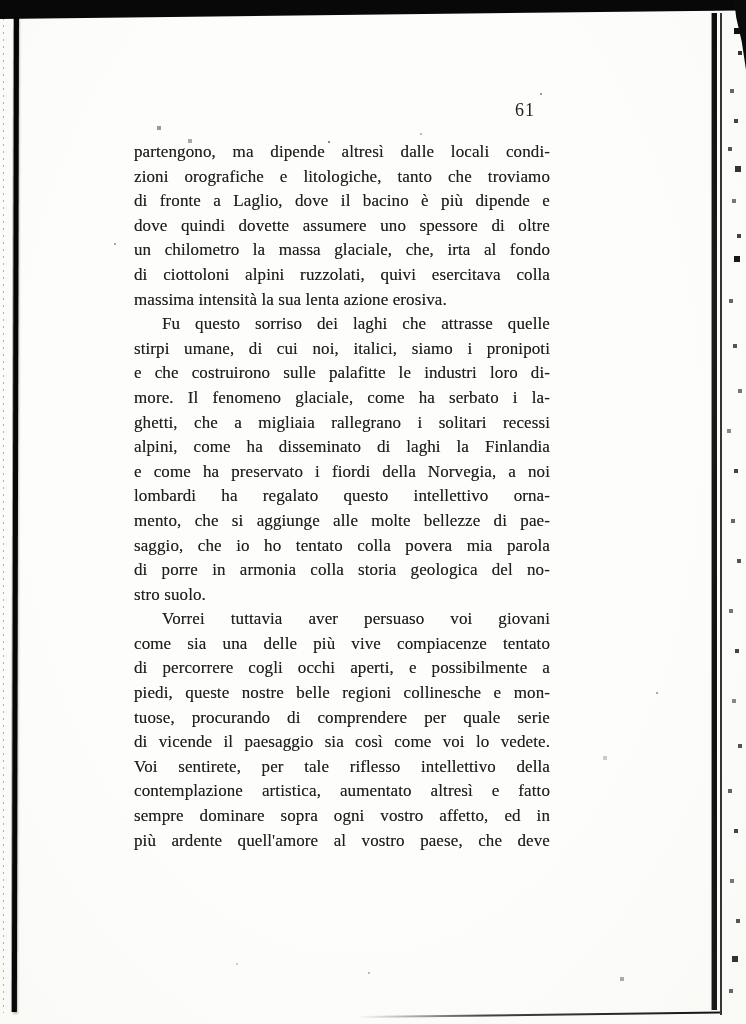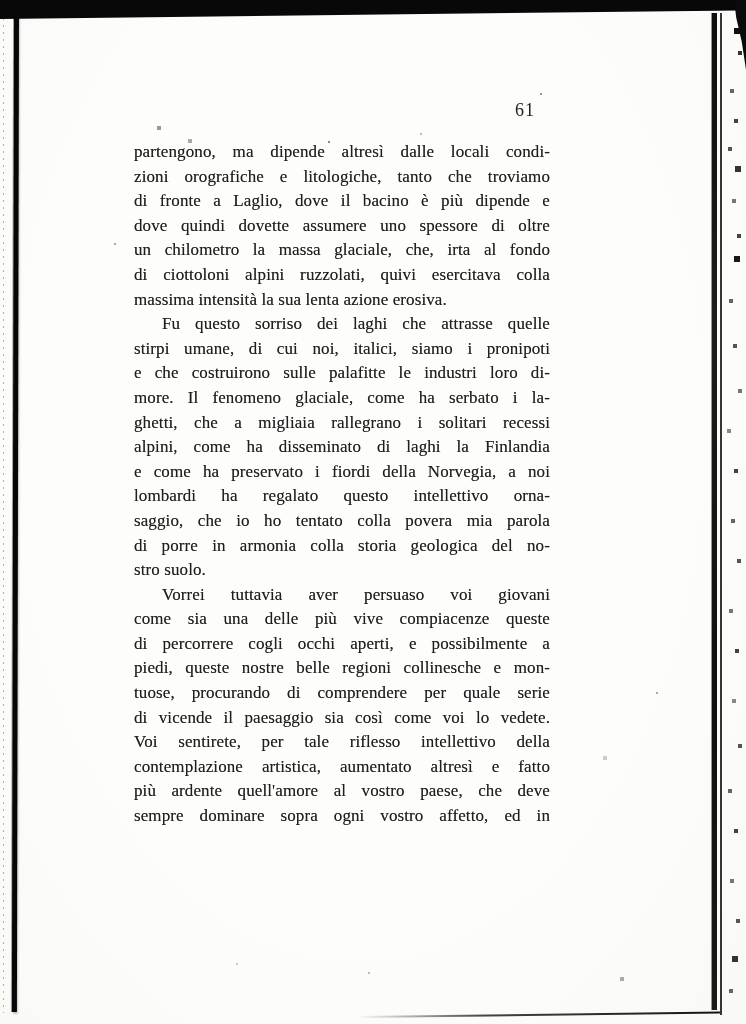--- a/index.html
+++ b/index.html
@@ -152,28 +152,29 @@
       <div class="line">di ciottoloni alpini ruzzolati, quivi esercitava colla</div>
       <div class="line no-justify">massima intensità la sua lenta azione erosiva.</div>
       <div class="line indent">Fu questo sorriso dei laghi che attrasse quelle</div>
       <div class="line">stirpi umane, di cui noi, italici, siamo i pronipoti</div>
       <div class="line">e che costruirono sulle palafitte le industri loro di-</div>
       <div class="line">more. Il fenomeno glaciale, come ha serbato i la-</div>
       <div class="line">ghetti, che a migliaia rallegrano i solitari recessi</div>
       <div class="line">alpini, come ha disseminato di laghi la Finlandia</div>
       <div class="line">e come ha preservato i fiordi della Norvegia, a noi</div>
       <div class="line">lombardi ha regalato questo intellettivo orna-</div>
+      <div class="line">mento, che si aggiunge alle molte bellezze di pae-</div>
       <div class="line">saggio, che io ho tentato colla povera mia parola</div>
       <div class="line">di porre in armonia colla storia geologica del no-</div>
       <div class="line no-justify">stro suolo.</div>
       <div class="line indent">Vorrei tuttavia aver persuaso voi giovani</div>
-      <div class="line">come sia una delle più vive compiacenze queste</div>
+      <div class="line">come sia una delle più vive compiacenze tentato</div>
       <div class="line">di percorrere cogli occhi aperti, e possibilmente a</div>
       <div class="line">piedi, queste nostre belle regioni collinesche e mon-</div>
       <div class="line">tuose, procurando di comprendere per quale serie</div>
       <div class="line">di vicende il paesaggio sia così come voi lo vedete.</div>
       <div class="line">Voi sentirete, per tale riflesso intellettivo della</div>
       <div class="line">contemplazione artistica, aumentato altresì e fatto</div>
+      <div class="line">sempre dominare sopra ogni vostro affetto, ed in</div>
       <div class="line">più ardente quell'amore al vostro paese, che deve</div>
-      <div class="line">sempre dominare sopra ogni vostro affetto, ed in</div>
     </div>
 
 </div>
 
 </body></html>

